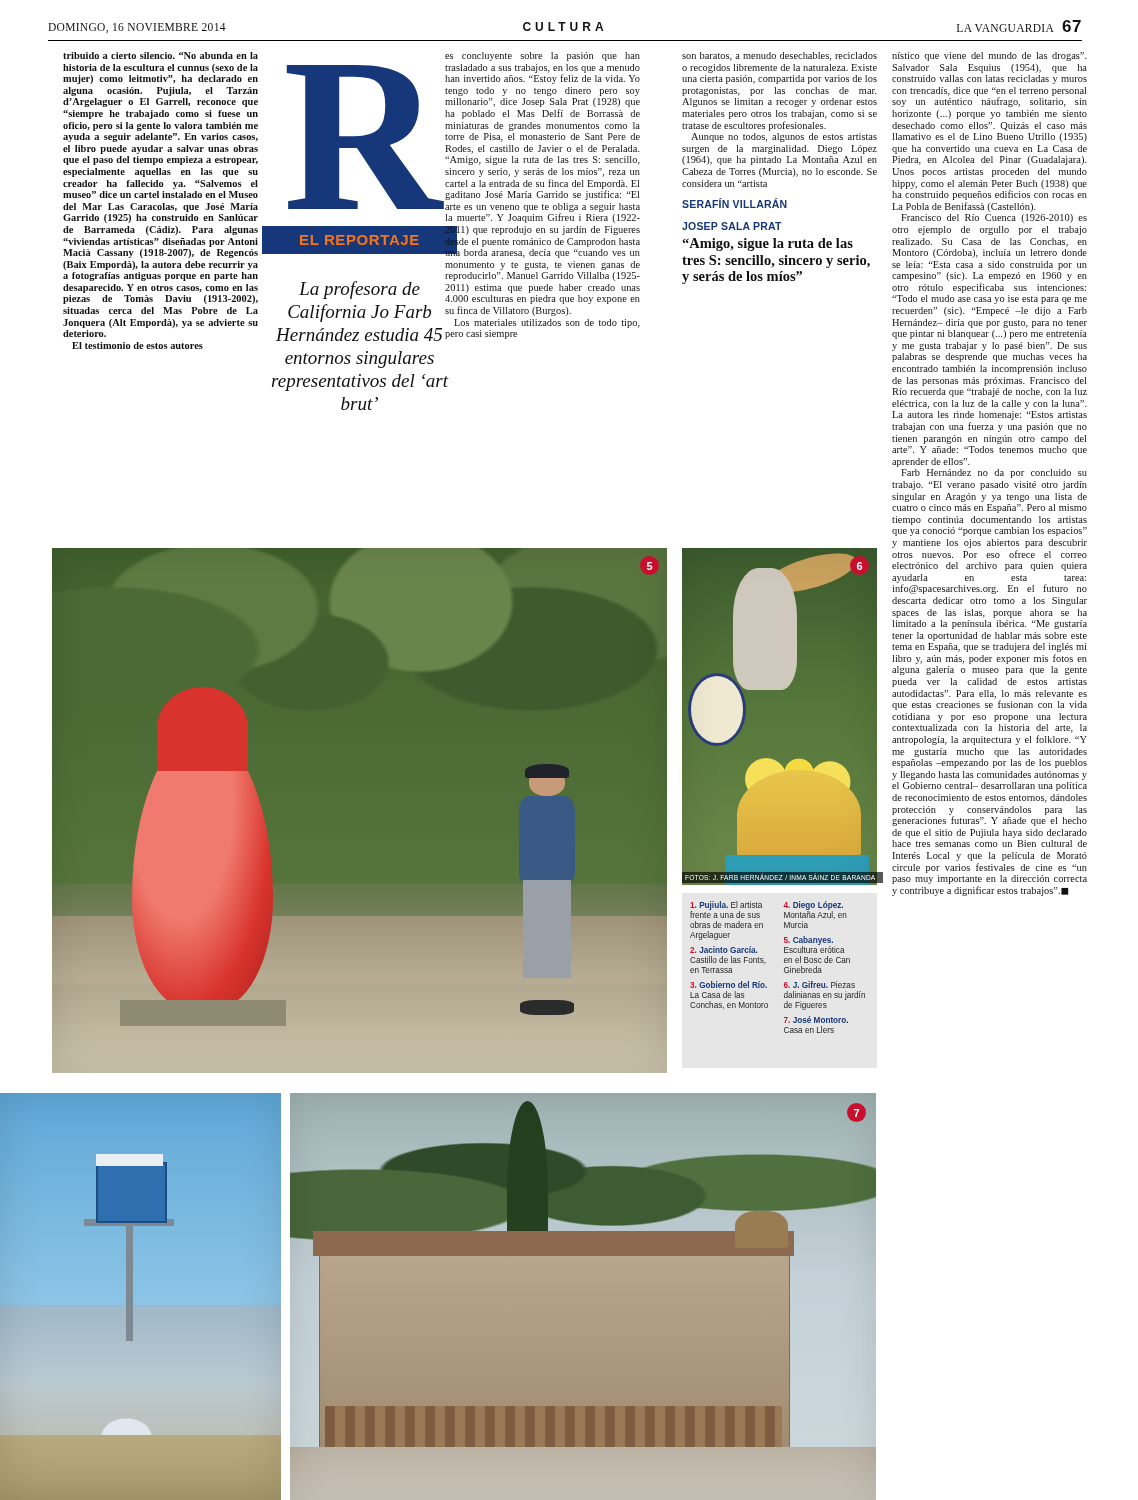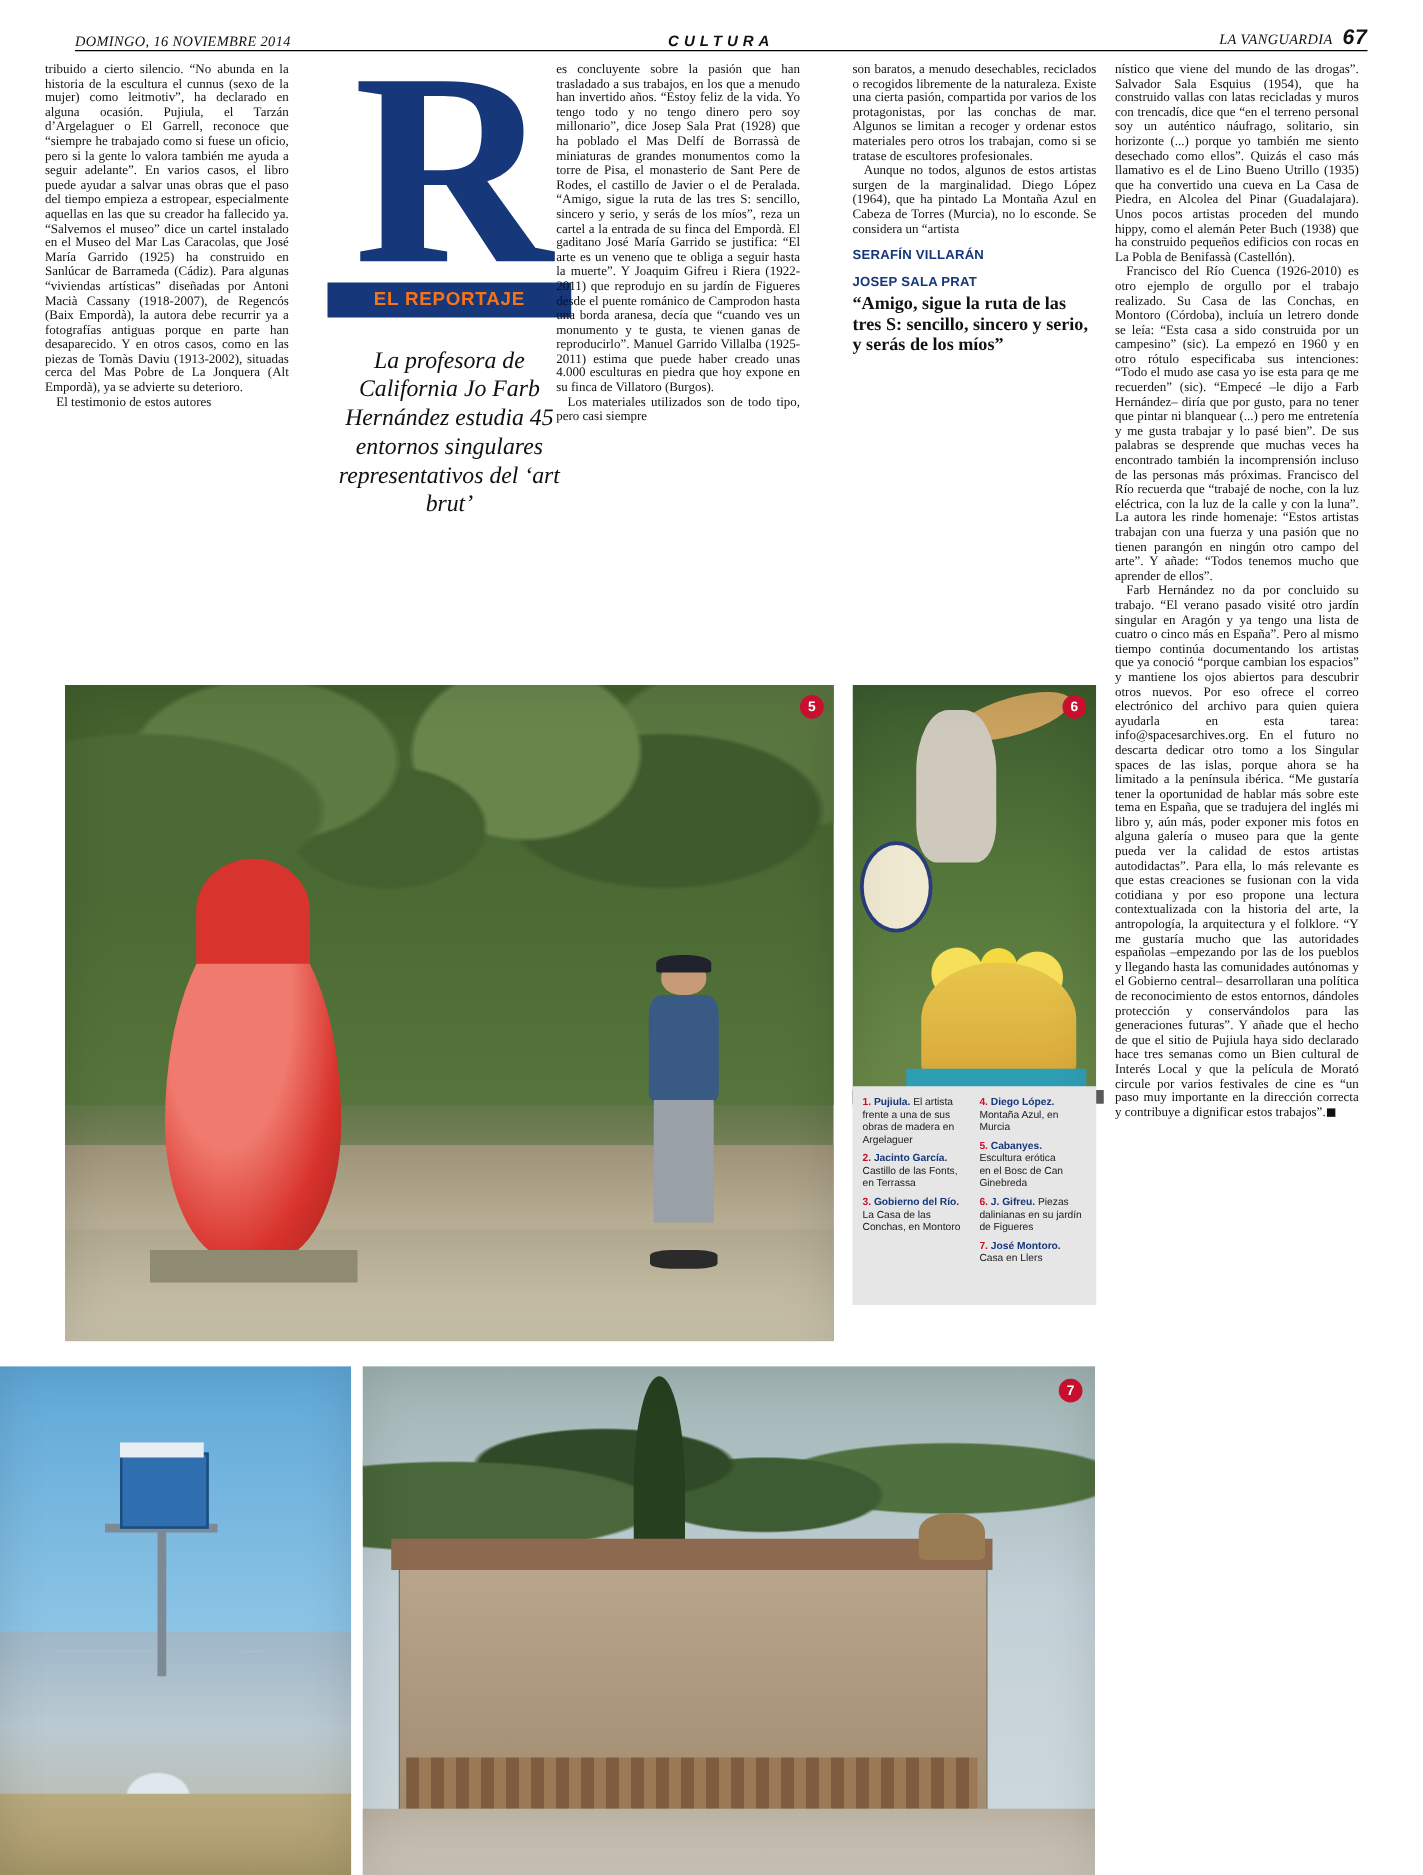--- a/index.html
+++ b/index.html
@@ -10,41 +10,41 @@
     color:#111;
     position:relative;
     overflow:hidden;
   }
   .page{
     position:absolute;left:0;top:0;width:1138px;height:1500px;
     padding:0;
   }
   
   .masthead{
-    position:absolute;left:60px;top:14px;width:1034px;height:26px;
+    position:absolute;left:48px;top:14px;width:1034px;height:26px;
     border-bottom:1.5px solid #000;
-    display:flex;align-items:flex-end;justify-content:space-between;
-    font-size:11px;letter-spacing:.5px;font-style:italic;
+    display:flex;align-items:center;justify-content:space-between;
+    font-size:11px;letter-spacing:.5px;
   }
   .masthead .date{font-family:"Liberation Serif",serif;font-size:11.5px;letter-spacing:.3px;}
   .masthead .section{
     position:absolute;left:50%;transform:translateX(-50%);
     font-family:"Liberation Sans",sans-serif;
     font-weight:bold;font-size:12px;letter-spacing:4px;
   }
   .masthead .right{display:flex;align-items:baseline;gap:8px;margin-left:27px;}
   .masthead .paper{font-size:11.5px;letter-spacing:.3px;}
   .masthead .pageno{font-family:"Liberation Sans",sans-serif;font-weight:bold;font-size:17px;}
 
   
   .col{position:absolute;text-align:justify;font-size:10.4px;line-height:11.6px;}
   .col p{margin:0;text-indent:9px;}
   .col p.first{text-indent:0;}
 
-  #col1{left:36px;top:50px;width:195px;}
+  #col1{left:63px;top:50px;width:195px;font-weight:bold;}
   #col2{left:445px;top:50px;width:195px;}
   #col3{left:682px;top:50px;width:195px;}
   #col4{left:892px;top:50px;width:195px;}
 
   
   .logoblock{position:absolute;left:262px;top:50px;width:195px;}
   .bigR{
     font-family:"Liberation Serif",serif;
     font-weight:bold;
     font-size:220px;
@@ -140,21 +140,21 @@
   #photo6 .plinth{position:absolute;left:22%;bottom:0;width:74%;height:9%;background:#2fa0b8;}
   .photocredit{
     position:absolute;left:682px;top:872px;width:195px;
     background:rgba(0,0,0,.65);color:#fff;
     font-family:"Liberation Sans",sans-serif;font-size:6.6px;letter-spacing:.2px;
     padding:2px 3px;
   }
 
   
   .captionbox{
-    position:absolute;left:682px;top:869px;width:195px;height:175px;
+    position:absolute;left:682px;top:893px;width:195px;height:175px;
     background:#e6e6e6;
     padding:8px 8px 6px 8px;
     box-sizing:border-box;
     font-family:"Liberation Sans",sans-serif;
     font-size:8.2px;line-height:10px;color:#222;
   }
   .captionbox .cols{display:flex;gap:8px;}
   .captionbox .c{width:50%;}
   .cap-num{color:#c8102e;font-weight:bold;}
   .cap-name{color:#16377a;font-weight:bold;}

